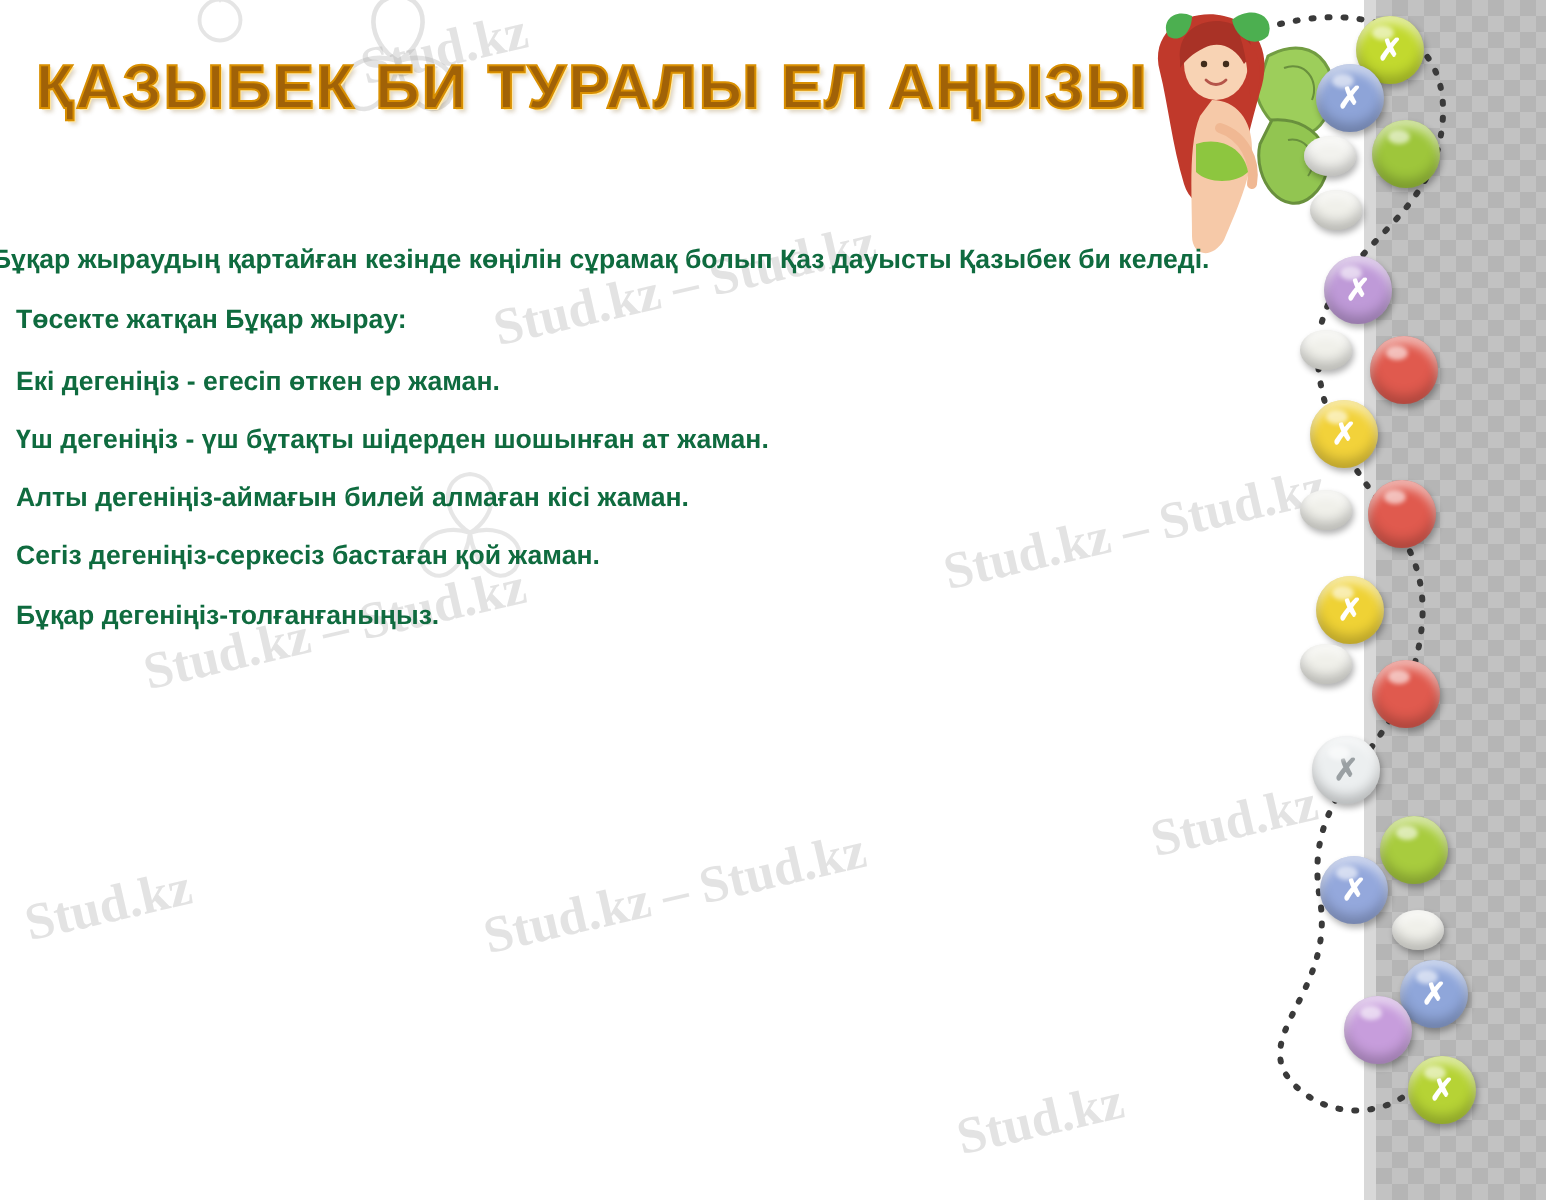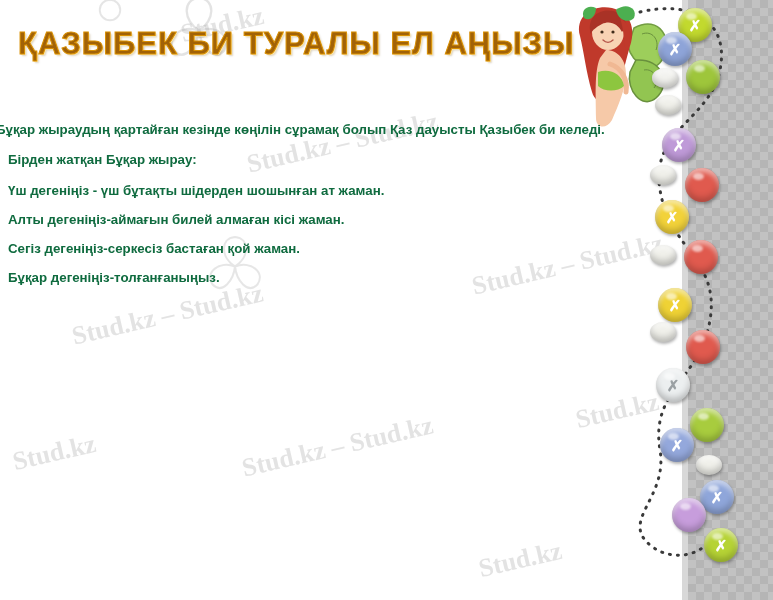--- a/index.html
+++ b/index.html
@@ -212,21 +212,22 @@
 
     <circle cx="46" cy="30" r="1.6" fill="#402c1b"></circle>
     <circle cx="57" cy="30" r="1.6" fill="#402c1b"></circle>
     <path d="M47 38 C 50 41, 54 41, 57 38" fill="none" stroke="#b5554a" stroke-width="1.4" stroke-linecap="round"></path>
 
     <path d="M42 70 C 54 66, 66 72, 68 84 C 62 90, 48 90, 42 84 Z" fill="#8dc63f"></path>
   </svg>
 
   <div id="body-text">
     <p class="para hang">Бұқар жыраудың қартайған кезінде көңілін сұрамақ болып Қаз дауысты Қазыбек би келеді.</p>
-    <p class="para">Бірден жатқан Бұқар жырау:</p>
+    <p class="para">Төсекте жатқан Бұқар жырау:</p>
+    <p class="para tight">Екі дегеніңіз - егесіп өткен ер жаман.</p>
     <p class="para tight">Үш дегеніңіз - үш бұтақты шідерден шошынған ат жаман.</p>
     <p class="para tight">Алты дегеніңіз-аймағын билей алмаған кісі жаман.</p>
     <p class="para tight">Сегіз дегеніңіз-серкесіз бастаған қой жаман.</p>
     <p class="para tight">Бұқар дегеніңіз-толғанғаныңыз.</p>
   </div>
 
   <div id="chain">
 
     <svg width="173" height="600" style="position:absolute;left:0;top:0;">
       <path d="M40 12 C 90 0, 130 20, 120 70 C 110 120, 50 130, 60 190 C 70 250, 120 260, 110 320 C 100 380, 50 390, 60 450 C 68 498, 20 520, 50 545 C 70 562, 100 556, 110 540" fill="none" stroke="#3a3a3a" stroke-width="3" stroke-linecap="round" stroke-dasharray="1 7"></path>

